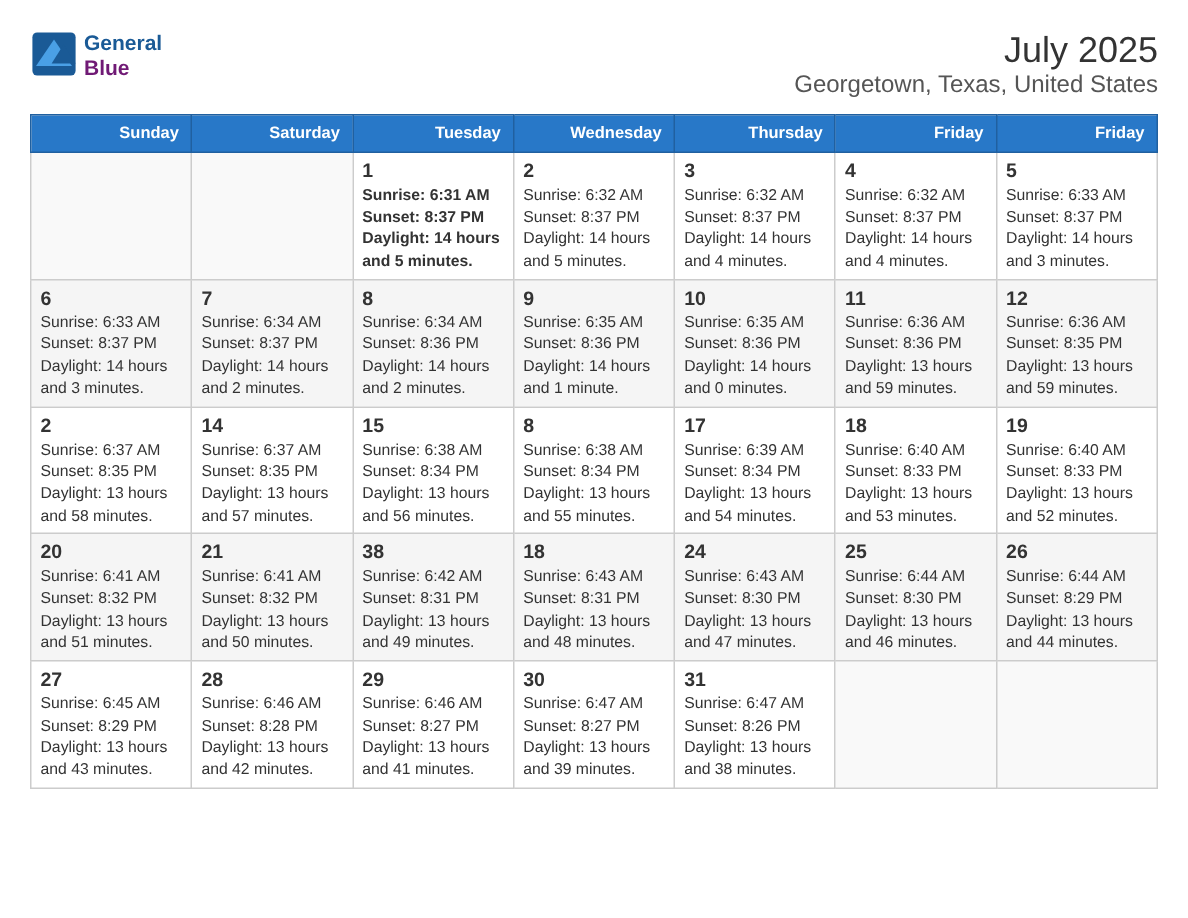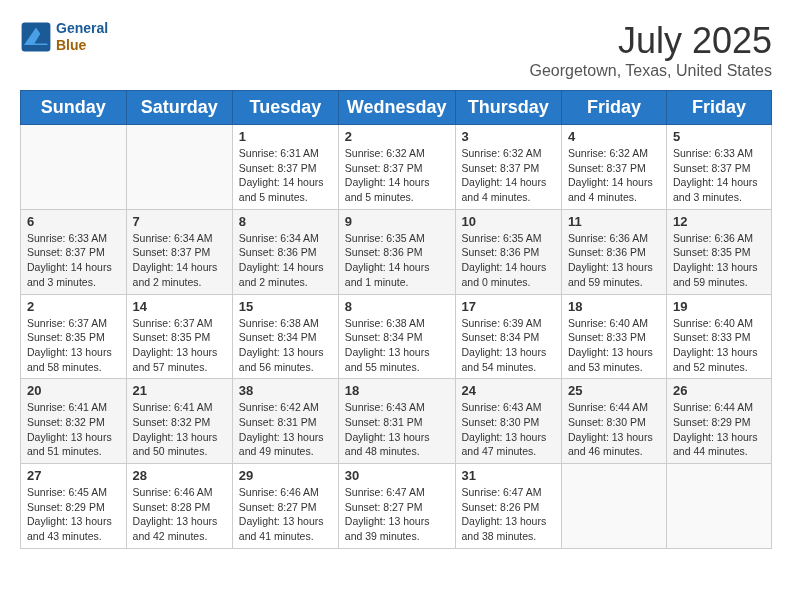--- a/index.html
+++ b/index.html
@@ -11,60 +11,60 @@
       padding: 20px;
     }
     .header-area {
       display: flex;
       justify-content: space-between;
       align-items: flex-start;
       margin-bottom: 10px;
     }
     .logo {
       display: flex;
-      align-items: center;
+      align-items: flex-start;
     }
     .logo-text {
       display: flex;
       flex-direction: column;
       font-size: 14px;
       font-weight: bold;
       color: #1a5a96;
       line-height: 1.2;
     }
     .logo-text span.general { color: #1a5a96; }
-    .logo-text span.blue { color: #a16207; }
+    .logo-text span.blue { color: #701a75; }
     .logo-icon {
       width: 32px;
       height: 32px;
       margin-right: 4px;
     }
     .title-area {
       text-align: right;
     }
     .month-title {
-      font-size: 36px;
+      font-size: 24px;
       color: #333;
       font-weight: normal;
     }
     .location-title {
       font-size: 16px;
       color: #555;
     }
     .calendar {
       width: 100%;
       border-collapse: collapse;
       border: 1px solid #ccc;
     }
     .calendar th {
       background-color: #2878c8;
       color: #fff;
-      text-align: center;
+      text-align: right;
       padding: 6px 8px;
-      font-size: 18px;
+      font-size: 11px;
       border: 1px solid #2060a0;
     }
     .calendar td {
       border: 1px solid #ccc;
       vertical-align: top;
       padding: 4px 6px;
       width: 107px;
       min-height: 80px;
       font-size: 11px;
       color: #333;
@@ -123,21 +123,21 @@
         <th>Friday</th>
         <th>Friday</th>
       </tr>
   </thead>
   <tbody id="calendar-body">
   <tr>
         <td class="empty-cell"></td>
         <td class="empty-cell"></td>
         <td>
           <div class="day-number">1</div>
-          <div class="day-info" style="white-space: pre-line;">Sunrise: 6:31 AM
+          <div class="day-info" style="white-space: pre-line; font-weight: bold;">Sunrise: 6:31 AM
 Sunset: 8:37 PM
 Daylight: 14 hours and 5 minutes.</div>
         </td>
         <td>
           <div class="day-number">2</div>
           <div class="day-info" style="white-space: pre-line;">Sunrise: 6:32 AM
 Sunset: 8:37 PM
 Daylight: 14 hours and 5 minutes.</div>
         </td>
         <td>

